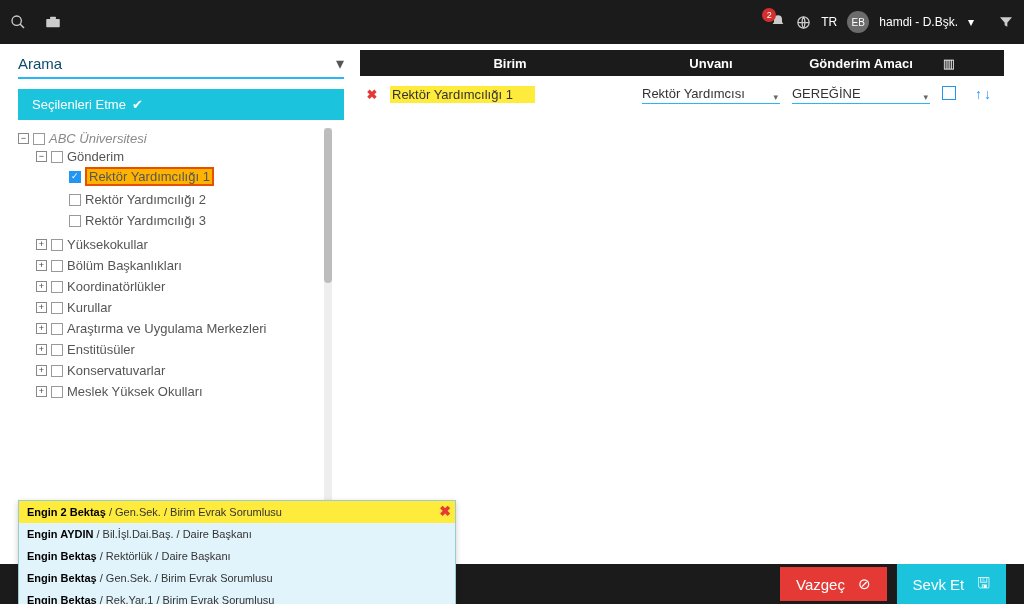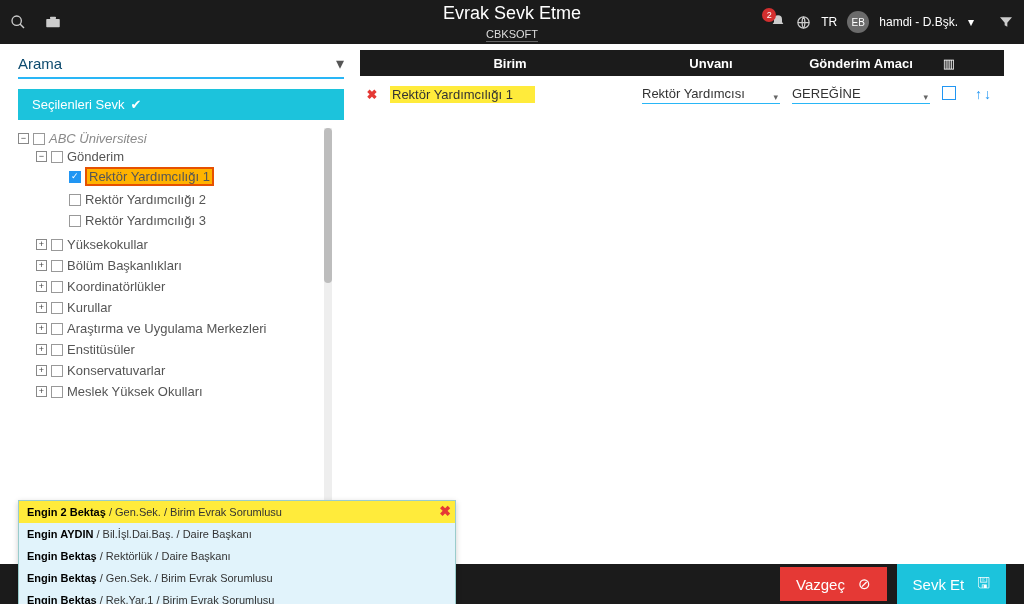--- a/index.html
+++ b/index.html
@@ -87,24 +87,20 @@
           <line x1="15" y1="15" x2="21" y2="21"></line>
         </svg>
     </span>
     <span class="icon-btn">
       <svg width="18" height="18" viewBox="0 0 24 24" fill="#ccc">
           <rect x="3" y="8" width="18" height="11" rx="1"></rect>
           <rect x="8" y="5" width="8" height="3" rx="1"></rect>
         </svg>
     </span>
   </div>
-  <div class="center">
-    <div class="page-title">Evrak Sevk Etme</div>
-    <div class="page-sub">CBKSOFT</div>
-  </div>
   <div class="right">
     <span class="icon-btn bell">
       <span class="badge">2</span>
       <svg width="16" height="16" viewBox="0 0 24 24" fill="#ccc">
           <path d="M12 2a6 6 0 0 0-6 6v4l-2 3h16l-2-3V8a6 6 0 0 0-6-6z"></path>
         </svg>
     </span>
     <span class="icon-btn">
       <svg width="15" height="15" viewBox="0 0 24 24" fill="none" stroke="#ccc" stroke-width="2">
           <circle cx="12" cy="12" r="9"></circle>
@@ -124,21 +120,21 @@
 </div>
 
 <div class="content">
 
   <div class="left-pane">
     <div class="search-row">
       <span class="search-lbl">Arama</span>
       <span class="search-caret">▾</span>
     </div>
     <button class="add-sel">
-      <span>Seçilenleri Sevk</span>
+      <span>Seçilenleri Etme</span>
       <span>✔</span>
     </button>
 
     <div class="tree-wrap">
       <div class="tree">
         <ul>
           <li>
             <div class="row">
                 <span class="exp">−</span>
                 <span class="cb"></span>

